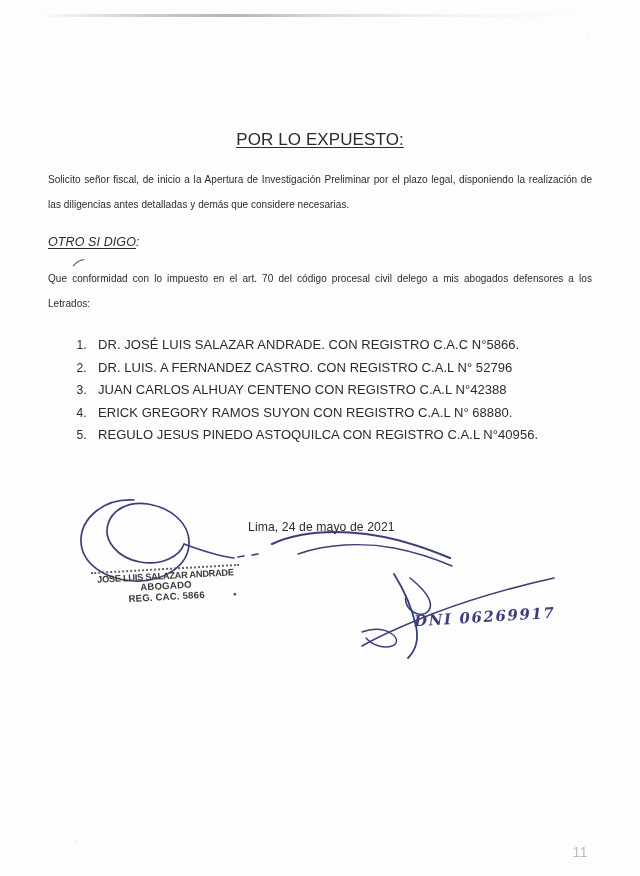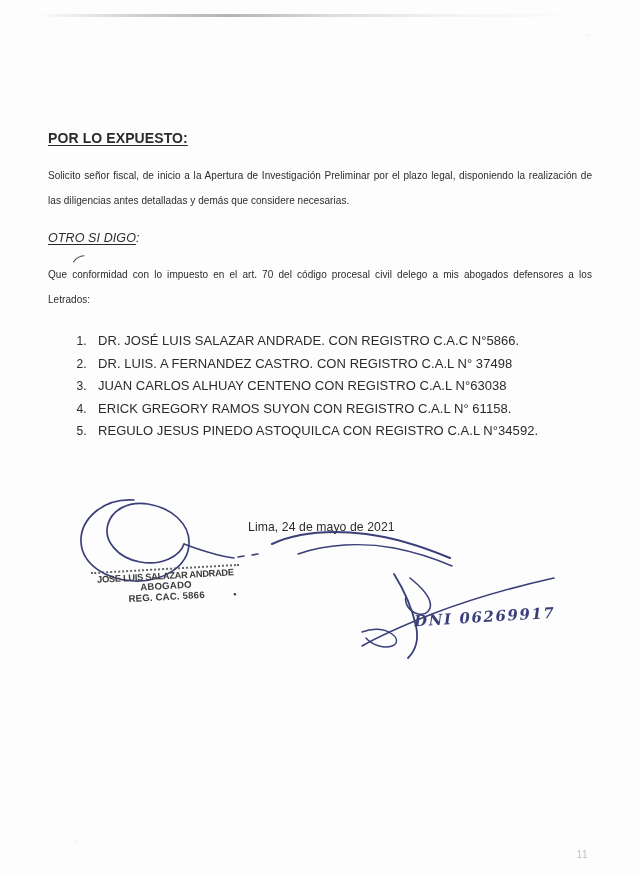--- a/index.html
+++ b/index.html
@@ -51,24 +51,25 @@
   }
 
   .content {
     position: absolute;
     left: 48px;
     top: 130px;
     width: 544px;
   }
 
   .heading {
-    font-size: 14px;
-    font-weight: bold;
+    font-size: 17px;
+    font-weight: normal;
     letter-spacing: 0.1px;
     margin: 0 0 17px 0;
+    text-align: center;
   }
   .heading .u {
     text-decoration: underline;
     text-underline-offset: 2px;
   }
 
   .subheading {
     font-size: 12.5px;
     font-weight: normal;
     letter-spacing: 0.1px;
@@ -202,21 +203,21 @@
     color: #3a3f7a;
     letter-spacing: 1.6px;
     transform: rotate(-3.5deg);
     white-space: nowrap;
   }
 
   .page-number {
     position: absolute;
     right: 52px;
     bottom: 16px;
-    font-size: 10px;
+    font-size: 14px;
     color: rgba(40,40,40,0.30);
     letter-spacing: 0.5px;
   }
 </style>
 </head>
 <body>
 
 <div id="page">
 
   <div class="scan-band"></div>
@@ -229,24 +230,24 @@
     <p class="body-text para-gap-1">Solicito señor fiscal, de inicio a la Apertura de Investigación Preliminar por el plazo legal, disponiendo la realización de las diligencias antes detalladas y demás que considere necesarias.</p>
 
     <h3 class="subheading"><span class="u">OTRO SI DIGO</span><span>:</span></h3>
 
     <p class="body-text para-gap-1"><span>Que</span> <span class="ins-wrap"><svg class="ins-mark" viewBox="0 0 12 8">
             <path d="M0.5 7 C3 3.2, 6 1.2, 11 0.8" stroke="#4a4a4a" stroke-width="1.1" fill="none" stroke-linecap="round"></path>
           </svg><span>conformidad</span></span> <span>con lo impuesto en el art. 70 del código procesal civil delego a mis abogados defensores a los Letrados:</span></p>
 
     <ol class="letrados">
       <li>DR. JOSÉ LUIS SALAZAR ANDRADE. CON REGISTRO C.A.C N°5866.</li>
-      <li>DR. LUIS. A FERNANDEZ CASTRO. CON REGISTRO C.A.L N° 37498</li>
-      <li>JUAN CARLOS ALHUAY CENTENO CON REGISTRO C.A.L N°63038</li>
-      <li>ERICK GREGORY RAMOS SUYON CON REGISTRO C.A.L N° 61158.</li>
-      <li>REGULO JESUS PINEDO ASTOQUILCA CON REGISTRO C.A.L N°34592.</li>
+      <li>DR. LUIS. A FERNANDEZ CASTRO. CON REGISTRO C.A.L N° 52796</li>
+      <li>JUAN CARLOS ALHUAY CENTENO CON REGISTRO C.A.L N°42388</li>
+      <li>ERICK GREGORY RAMOS SUYON CON REGISTRO C.A.L N° 68880.</li>
+      <li>REGULO JESUS PINEDO ASTOQUILCA CON REGISTRO C.A.L N°40956.</li>
     </ol>
   </div>
 
   <div class="sig-zone">
 
     <div class="date-line">Lima, 24 de mayo de 2021</div>
 
     <svg class="sig-left" width="210" height="110" viewBox="0 0 210 110">
       <path d="M62 14 C30 12, 8 34, 9 56 C10 78, 34 94, 62 95 C92 96, 116 80, 117 58
                C118 38, 100 22, 76 18 C56 15, 40 24, 36 38 C31 55, 46 72, 68 76

